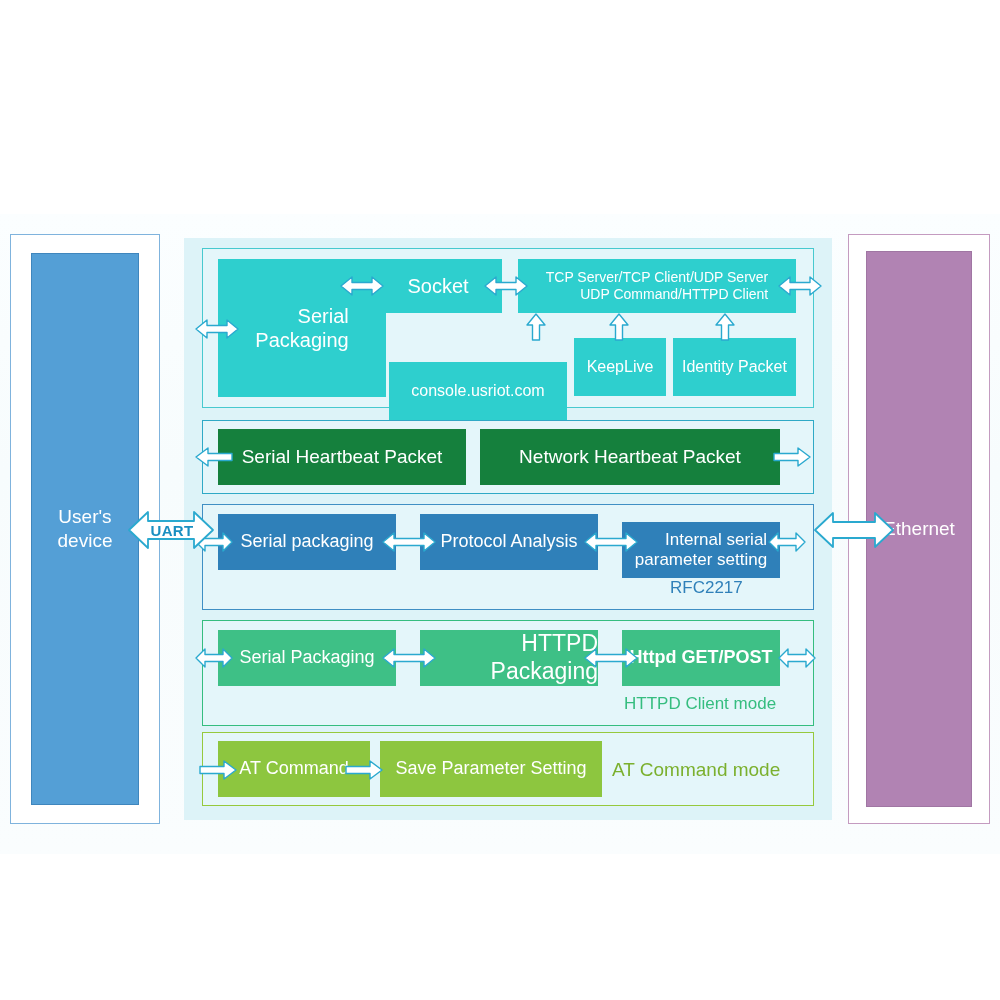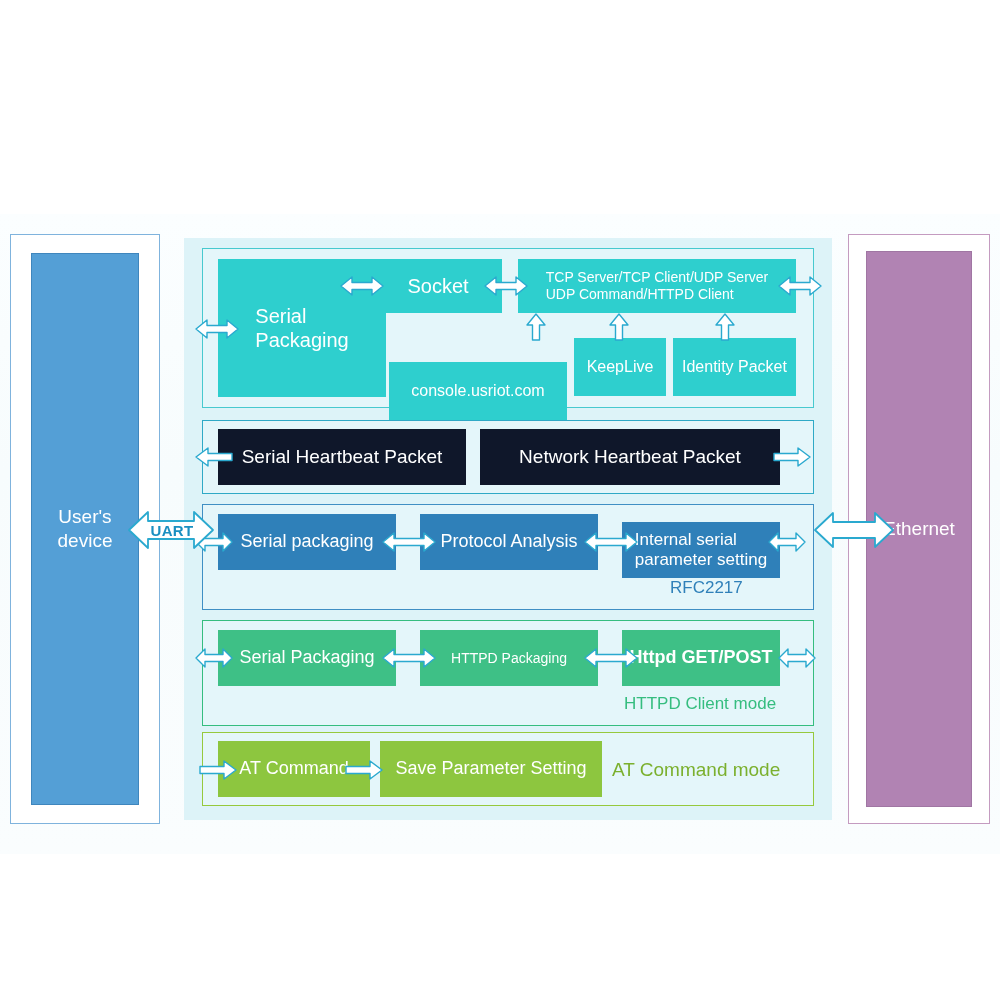--- a/index.html
+++ b/index.html
@@ -40,24 +40,24 @@
   
   .section{position:absolute;box-sizing:border-box;background:#e4f6fa;}
   .sec-teal  {border:1.5px solid #47c9cf;}
   .sec-cyan  {border:1.5px solid #2fa9c6;}
   .sec-blue  {border:1.5px solid #3f8fc4;}
   .sec-green {border:1.5px solid #35bd7f;}
   .sec-olive {border:1.5px solid #96c93d;}
 
   
   .blk{position:absolute;box-sizing:border-box;
-    display:flex;align-items:center;justify-content:center;text-align:left;
+    display:flex;align-items:center;justify-content:center;text-align:right;
     color:#ffffff;line-height:1.2;}
   .b-teal {background:#2ecfce;}
-  .b-cyan {background:#0f172a;}
+  .b-cyan {background:#15803d;}
   .b-blue {background:#2f80b9;}
   .b-green{background:#3ec086;}
   .b-olive{background:#8dc63f;}
 
   
   .caption{position:absolute;font-size:17px;white-space:nowrap;}
   .cap-blue {color:#2f80b9;}
   .cap-green{color:#35bd7f;}
   .cap-olive{color:#7bb02e;}
 
@@ -234,21 +234,21 @@
         <path d="M2 11 L11 2 L11 7.5 L29 7.5 L29 2 L38 11 L29 20 L29 14.5 L11 14.5 L11 20 Z" fill="#ffffff" stroke="#2aa9cf" stroke-width="1.4" stroke-linejoin="round"></path>
       </svg>
     </div>
 
     <div class="section sec-green" style="left:18px;top:382px;width:612px;height:106px;"></div>
 
     <div class="blk b-green" style="left:34px;top:392px;width:178px;height:56px;font-size:18px;">
       <span>Serial Packaging</span>
     </div>
 
-    <div class="blk b-green" style="left:236px;top:392px;width:178px;height:56px;font-size:14px;">
+    <div class="blk b-green" style="left:236px;top:392px;width:178px;height:56px;font-size:23px;">
       <span>HTTPD Packaging</span>
     </div>
 
     <div class="blk b-green" style="left:438px;top:392px;width:158px;height:56px;font-size:18px;font-weight:bold;">
       <span>Httpd GET/POST</span>
     </div>
 
     <div class="caption cap-green" style="left:440px;top:456px;">HTTPD Client mode</div>
 
     <div class="arrow" style="left:10px;top:409px;">

